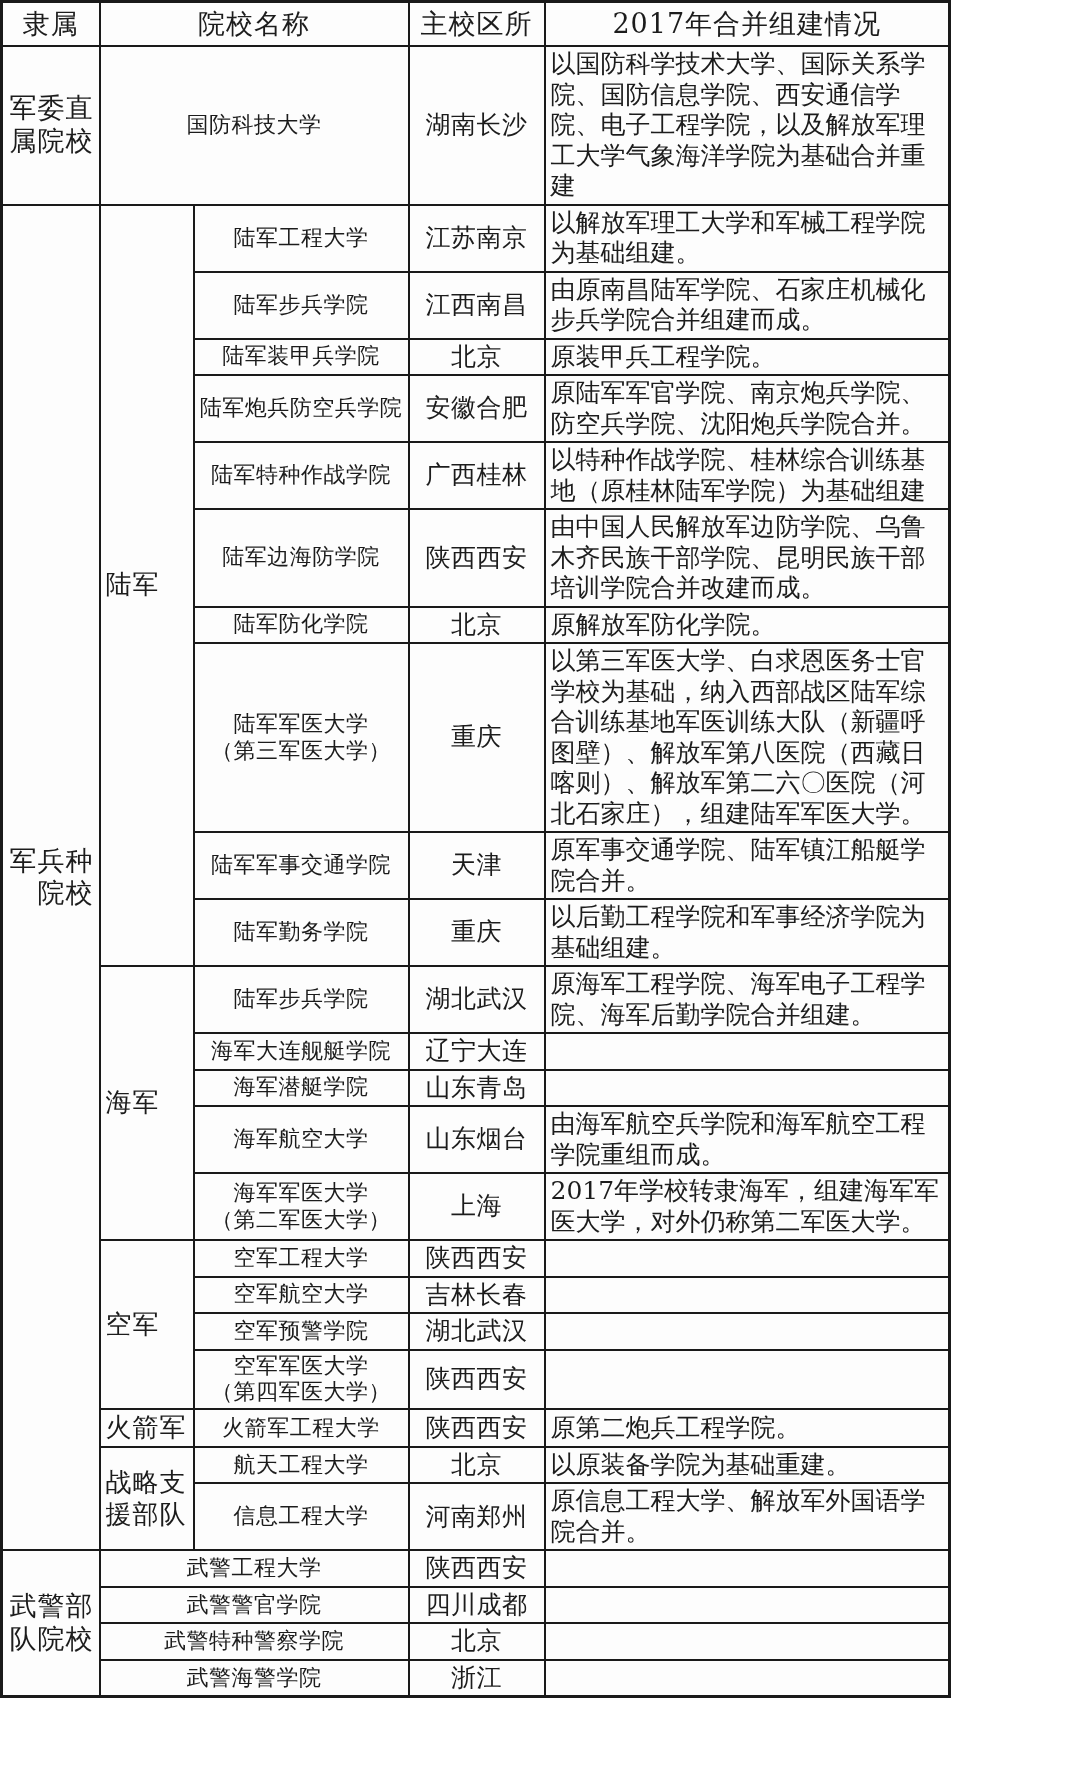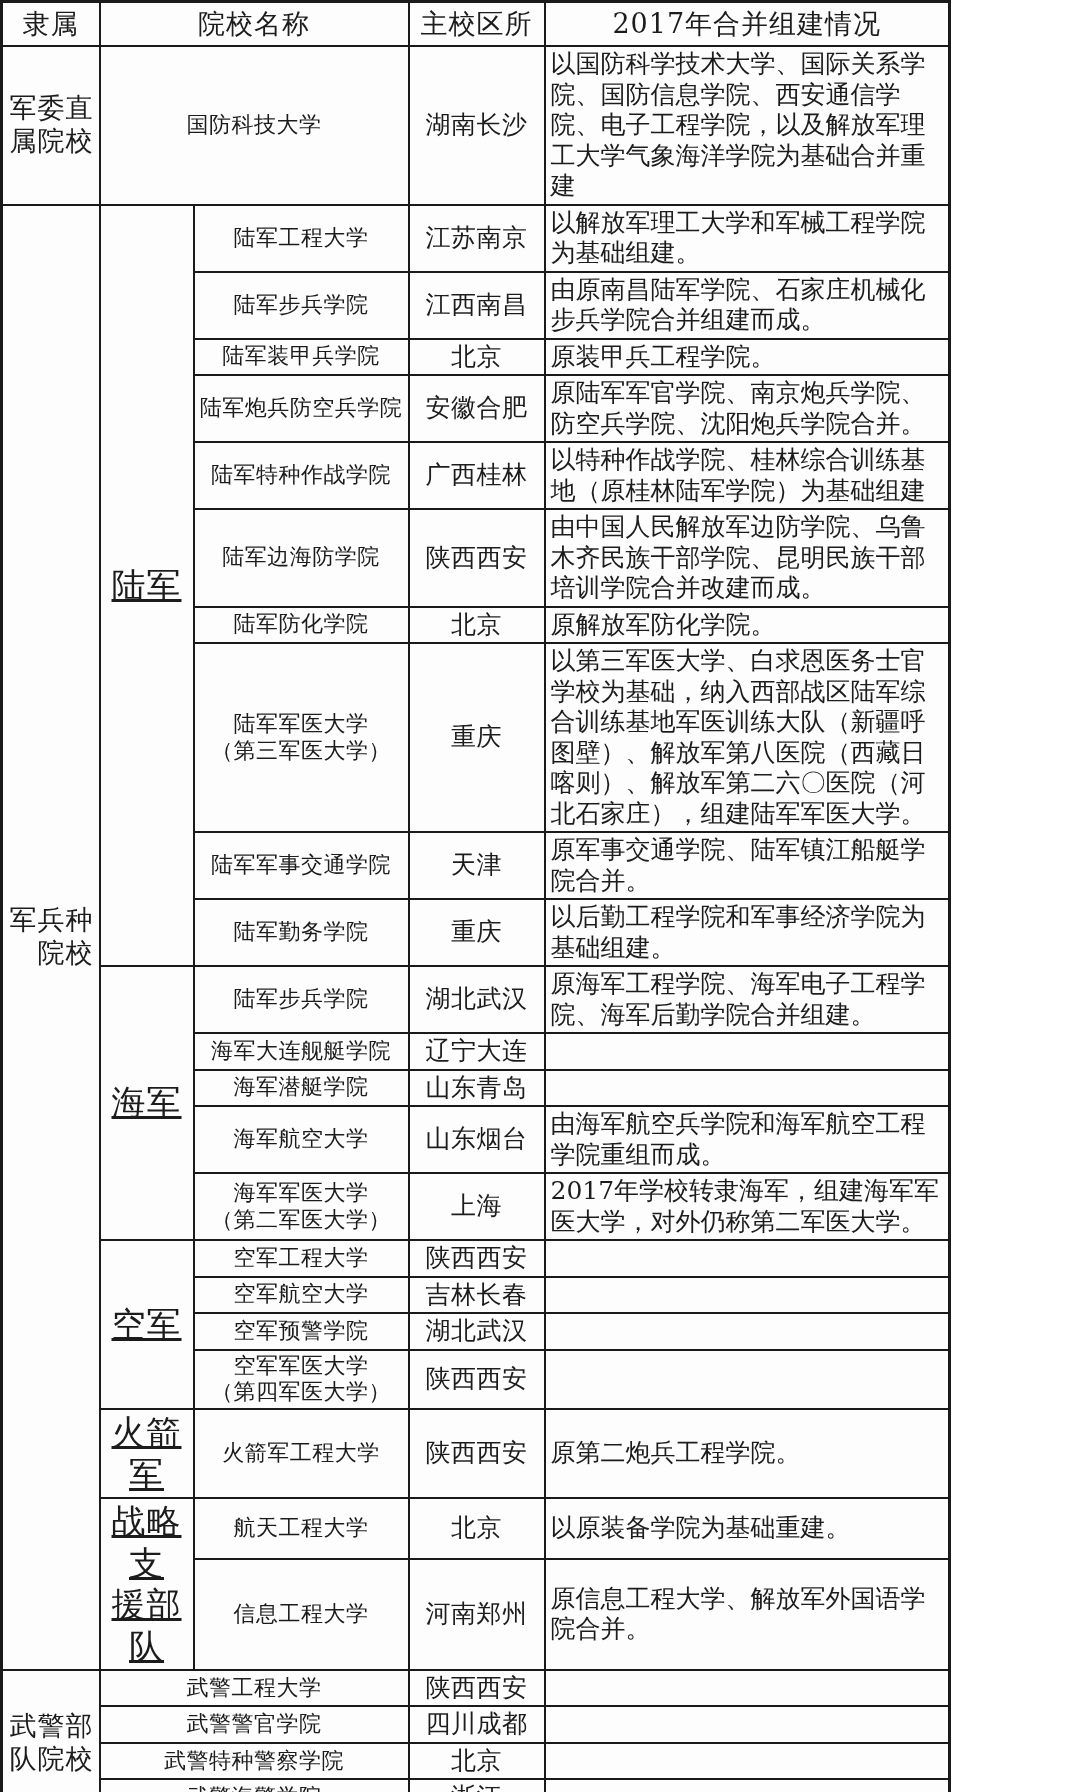--- a/index.html
+++ b/index.html
@@ -48,27 +48,25 @@
   }
   td.affil {
     text-align: right;
     font-size: 27px;
     font-family: "DejaVu Sans", "Liberation Sans", sans-serif;
     font-weight: bold;
     letter-spacing: 1px;
     line-height: 1.3;
   }
   td.branch {
-    text-align: center;
-    font-size: 34px;
+    font-size: 26px;
     font-family: "DejaVu Sans", "Liberation Sans", sans-serif;
     font-weight: bold;
     letter-spacing: 1px;
     line-height: 1.3;
-    text-decoration: underline;
   }
   td.school {
     text-align: center;
     font-size: 22px;
     letter-spacing: 0.5px;
     line-height: 1.25;
   }
   td.campus {
     text-align: center;
     font-size: 25px;

